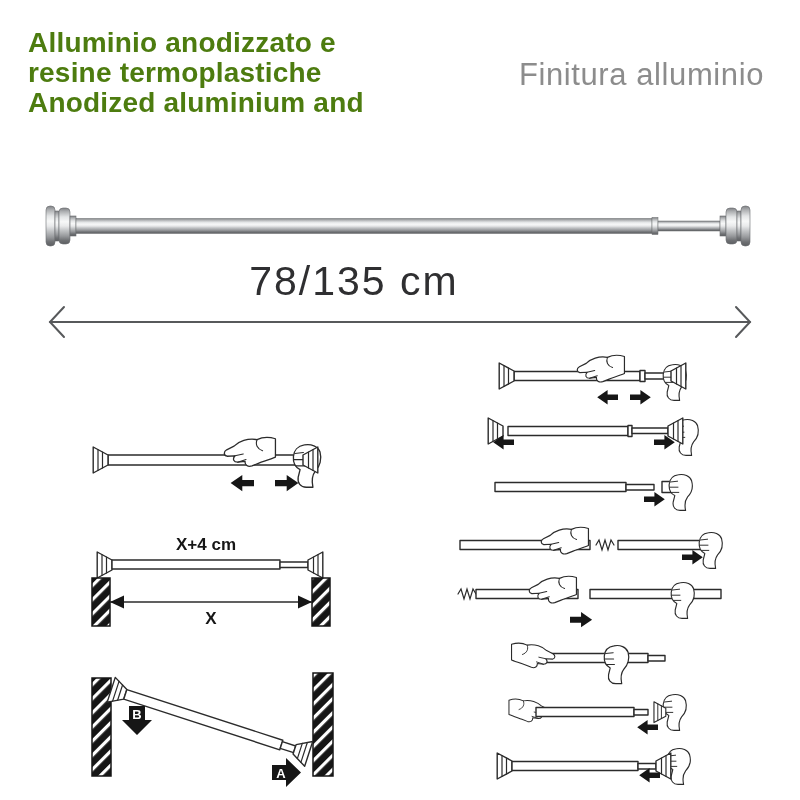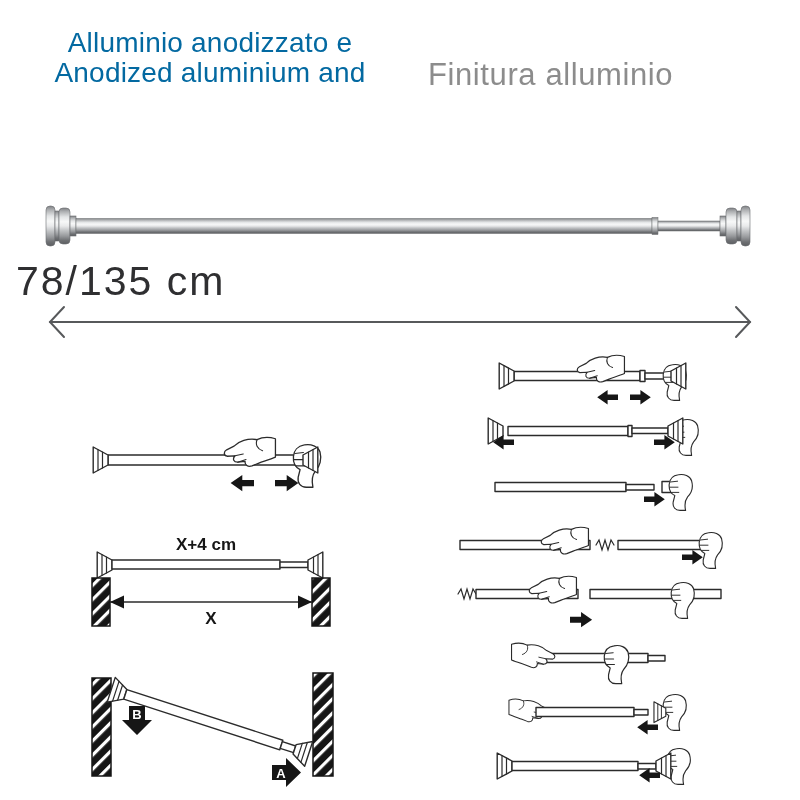--- a/index.html
+++ b/index.html
@@ -1,24 +1,24 @@
 <!DOCTYPE html>
 <html><head>
 <meta charset="utf-8">
 <style>
   html,body{margin:0;padding:0;background:#fff;}
   .canvas{position:relative;width:800px;height:800px;background:#ffffff;overflow:hidden;
           font-family:"Liberation Sans",sans-serif;}
   .abs{position:absolute;}
-  .material{left:28px;top:28px;width:364px;text-align:center;font-size:28px;line-height:30px;
-            color:#0369a1;letter-spacing:0.2px;}
-  .finish{left:428px;top:56px;width:348px;font-size:31px;line-height:38px;
+  .material{left:28px;top:28px;width:364px;text-align:left;font-size:28px;line-height:30px;
+            color:#4d7c0f;letter-spacing:0.2px;font-weight:bold;}
+  .finish{left:416px;top:56px;width:348px;text-align:right;font-size:31px;line-height:38px;
           color:#8c8c8c;letter-spacing:0.6px;}
-  .dimension{left:0;top:258px;width:708px;text-align:left;font-size:41px;color:#2f2f31;
-             letter-spacing:2px;padding-left:16px;}
+  .dimension{left:0;top:258px;width:708px;text-align:center;font-size:41px;color:#2f2f31;
+             letter-spacing:2px;}
   
   .la{fill:#ffffff;stroke:#2b2b2b;stroke-width:1.4;stroke-linejoin:round;}
   .thin{fill:none;stroke:#2b2b2b;stroke-width:1.2;stroke-linecap:round;}
   .solid{fill:#161616;stroke:none;}
   .wall{fill:url(#hatch);stroke:#161616;stroke-width:1.5;}
   .mline{stroke:#2b2b2b;stroke-width:1.6;}
   .lbl{font-family:"Liberation Sans",sans-serif;font-weight:bold;font-size:17px;fill:#161616;}
   .marker{font-family:"Liberation Sans",sans-serif;font-weight:bold;font-size:13px;fill:#ffffff;}
   .dimline{stroke:#57595b;stroke-width:2;fill:none;stroke-linecap:round;}
 </style>
@@ -60,20 +60,21 @@
         <path class="thin" d="M3,10 L12,9 M2,16.5 L12.5,16.5 M4,23 L13.5,23"></path>
       </g>
       <g id="spring">
         <path class="thin" d="M0,6 L3,1 L6,11 L9,1 L12,11 L15,1 L18,6"></path>
       </g>
     </defs>
   </svg>
 
   <div class="abs material">
     <div>Alluminio anodizzato e</div>
+    <div>resine termoplastiche</div>
     <div>Anodized aluminium and</div>
   </div>
 
   <div class="abs finish">
     <div>Finitura alluminio</div>
   </div>
 
   <svg class="abs" style="left:40px;top:198px" width="720" height="56" viewBox="0 0 720 56">
     <g>
       <rect x="6" y="8" width="9" height="40" rx="4" fill="url(#chrome)" stroke="#6a6c6e" stroke-width="0.6"></rect>

